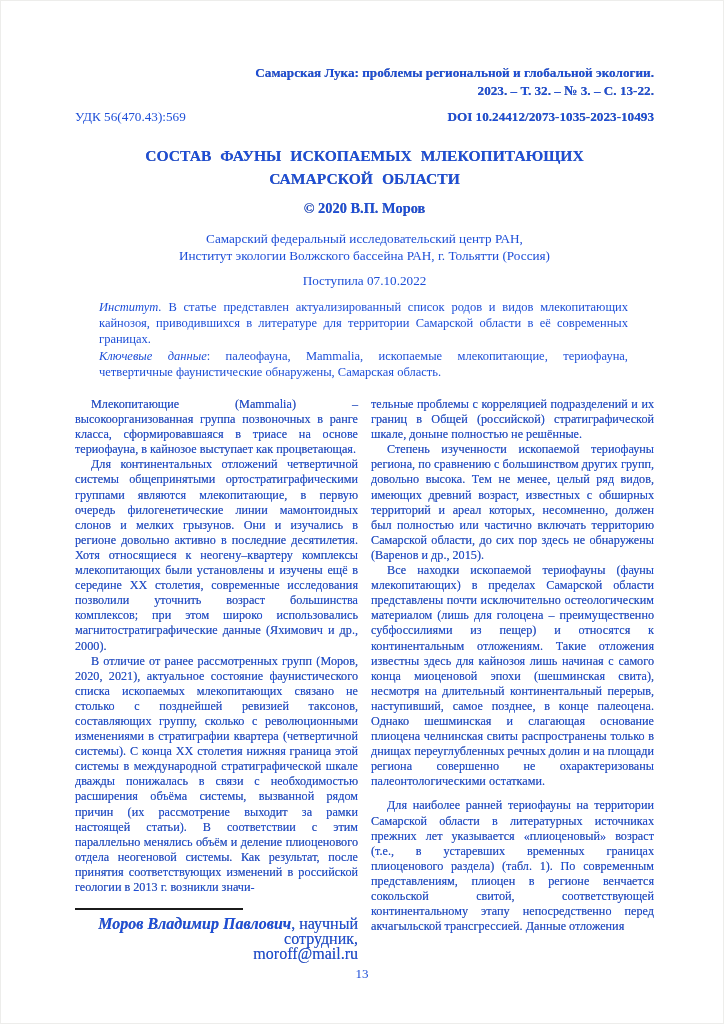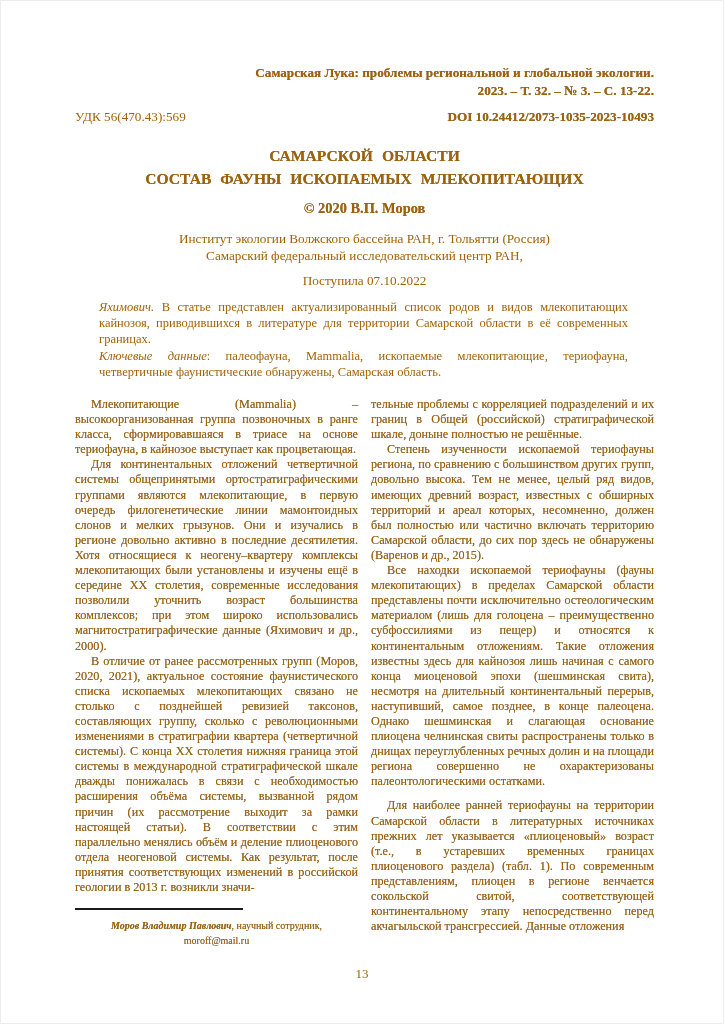--- a/index.html
+++ b/index.html
@@ -10,21 +10,21 @@
   .page {
     position: relative;
     width: 724px;
     height: 1024px;
     background: #ffffff;
     overflow: hidden;
     box-sizing: border-box;
     outline: 1px solid #ededeb;
     outline-offset: -1px;
     font-family: "Liberation Serif", "DejaVu Serif", serif;
-    color: #a16207;
+    color: #1d4ed8;
   }
   .content {
     padding: 64px 70px 0 75px;
   }
   .journal-header {
     text-align: right;
     font-weight: bold;
     font-size: 13.2px;
     line-height: 18px;
     text-shadow: 0 0 0.4px rgba(0,0,0,0.5);
@@ -85,24 +85,24 @@
   .para { margin: 0; text-indent: 16px; }
   .para.no-indent { text-indent: 0; }
   .para.gap-top { margin-top: 9px; }
   .footnote { margin-top: 13px; }
   .fn-rule {
     width: 168px;
     border-top: 2px solid #1b1b1b;
     margin-bottom: 6px;
   }
   .fn-text {
-    margin: 8px;
-    font-size: 10px;
+    margin: 0;
+    font-size: 16px;
     line-height: 15px;
-    text-align: center;
+    text-align: right;
     text-indent: 0;
   }
   .fn-name { font-style: italic; font-weight: bold; }
   .page-number {
     position: absolute;
     left: 0;
     right: 0;
     bottom: 42px;
     text-align: center;
     font-size: 13px;
@@ -118,35 +118,35 @@
       <div>Самарская Лука: проблемы региональной и глобальной экологии.</div>
       <div>2023. – Т. 32. – № 3. – С. 13-22.</div>
     </div>
 
     <div class="meta-row">
       <span class="udk">УДК 56(470.43):569</span>
       <span class="doi">DOI 10.24412/2073-1035-2023-10493</span>
     </div>
 
     <div class="article-title">
+      <div>СОСТАВ ФАУНЫ ИСКОПАЕМЫХ МЛЕКОПИТАЮЩИХ</div>
       <div>САМАРСКОЙ ОБЛАСТИ</div>
-      <div>СОСТАВ ФАУНЫ ИСКОПАЕМЫХ МЛЕКОПИТАЮЩИХ</div>
     </div>
 
     <div class="byline">© 2020 В.П. Моров</div>
 
     <div class="affiliation">
+      <div>Самарский федеральный исследовательский центр РАН,</div>
       <div>Институт экологии Волжского бассейна РАН, г. Тольятти (Россия)</div>
-      <div>Самарский федеральный исследовательский центр РАН,</div>
     </div>
 
     <div class="received">Поступила 07.10.2022</div>
 
     <div class="abstract-block">
-      <div><span class="it">Яхимович.</span> <span>В статье представлен актуализированный список родов и видов млекопитающих кайнозоя, приводившихся в литературе для территории Самарской области в её современных границах.</span></div>
+      <div><span class="it">Институт.</span> <span>В статье представлен актуализированный список родов и видов млекопитающих кайнозоя, приводившихся в литературе для территории Самарской области в её современных границах.</span></div>
       <div><span class="it">Ключевые данные</span><span>: палеофауна, Mammalia, ископаемые млекопитающие, териофауна, четвертичные фаунистические обнаружены, Самарская область.</span></div>
     </div>
 
     <div class="columns">
       <div class="col">
         <p class="para">Млекопитающие (Mammalia) – высокоорганизованная группа позвоночных в ранге класса, сформировавшаяся в триасе на основе териофауна, в кайнозое выступает как процветающая.</p>
         <p class="para">Для континентальных отложений четвертичной системы общепринятыми ортостратиграфическими группами являются млекопитающие, в первую очередь филогенетические линии мамонтоидных слонов и мелких грызунов. Они и изучались в регионе довольно активно в последние десятилетия. Хотя относящиеся к неогену–квартеру комплексы млекопитающих были установлены и изучены ещё в середине XX столетия, современные исследования позволили уточнить возраст большинства комплексов; при этом широко использовались магнитостратиграфические данные (Яхимович и др., 2000).</p>
         <p class="para">В отличие от ранее рассмотренных групп (Моров, 2020, 2021), актуальное состояние фаунистического списка ископаемых млекопитающих связано не столько с позднейшей ревизией таксонов, составляющих группу, сколько с революционными изменениями в стратиграфии квартера (четвертичной системы). С конца XX столетия нижняя граница этой системы в международной стратиграфической шкале дважды понижалась в связи с необходимостью расширения объёма системы, вызванной рядом причин (их рассмотрение выходит за рамки настоящей статьи). В соответствии с этим параллельно менялись объём и деление плиоценового отдела неогеновой системы. Как результат, после принятия соответствующих изменений в российской геологии в 2013 г. возникли значи-</p>
         <div class="footnote">
           <div class="fn-rule"></div>

